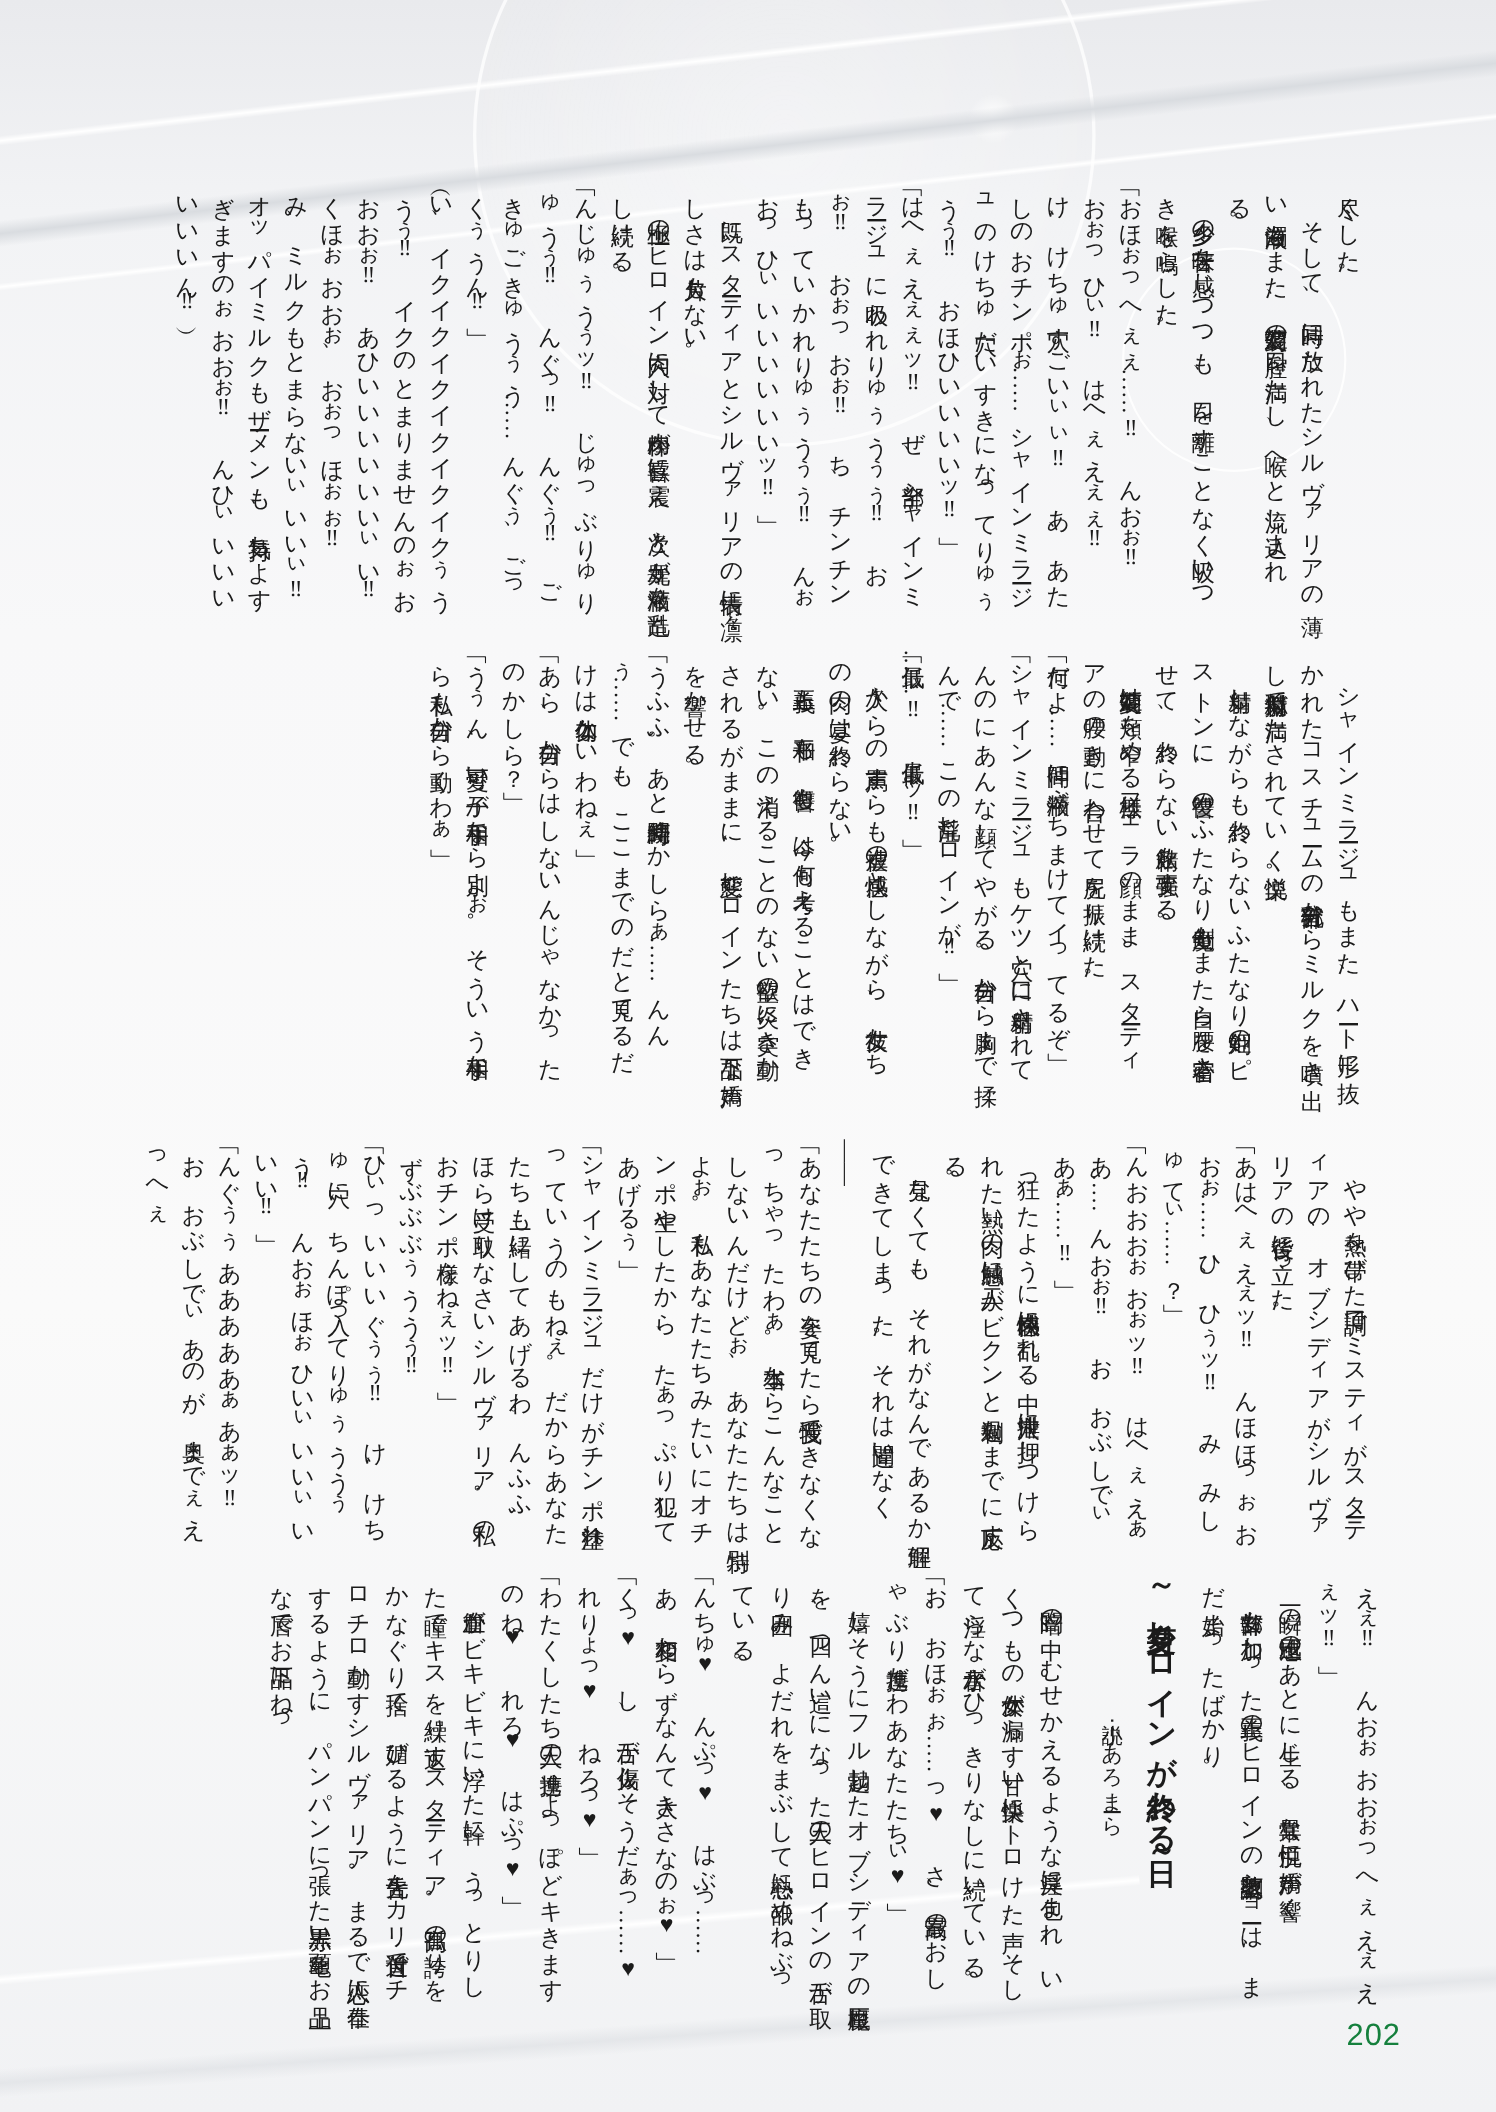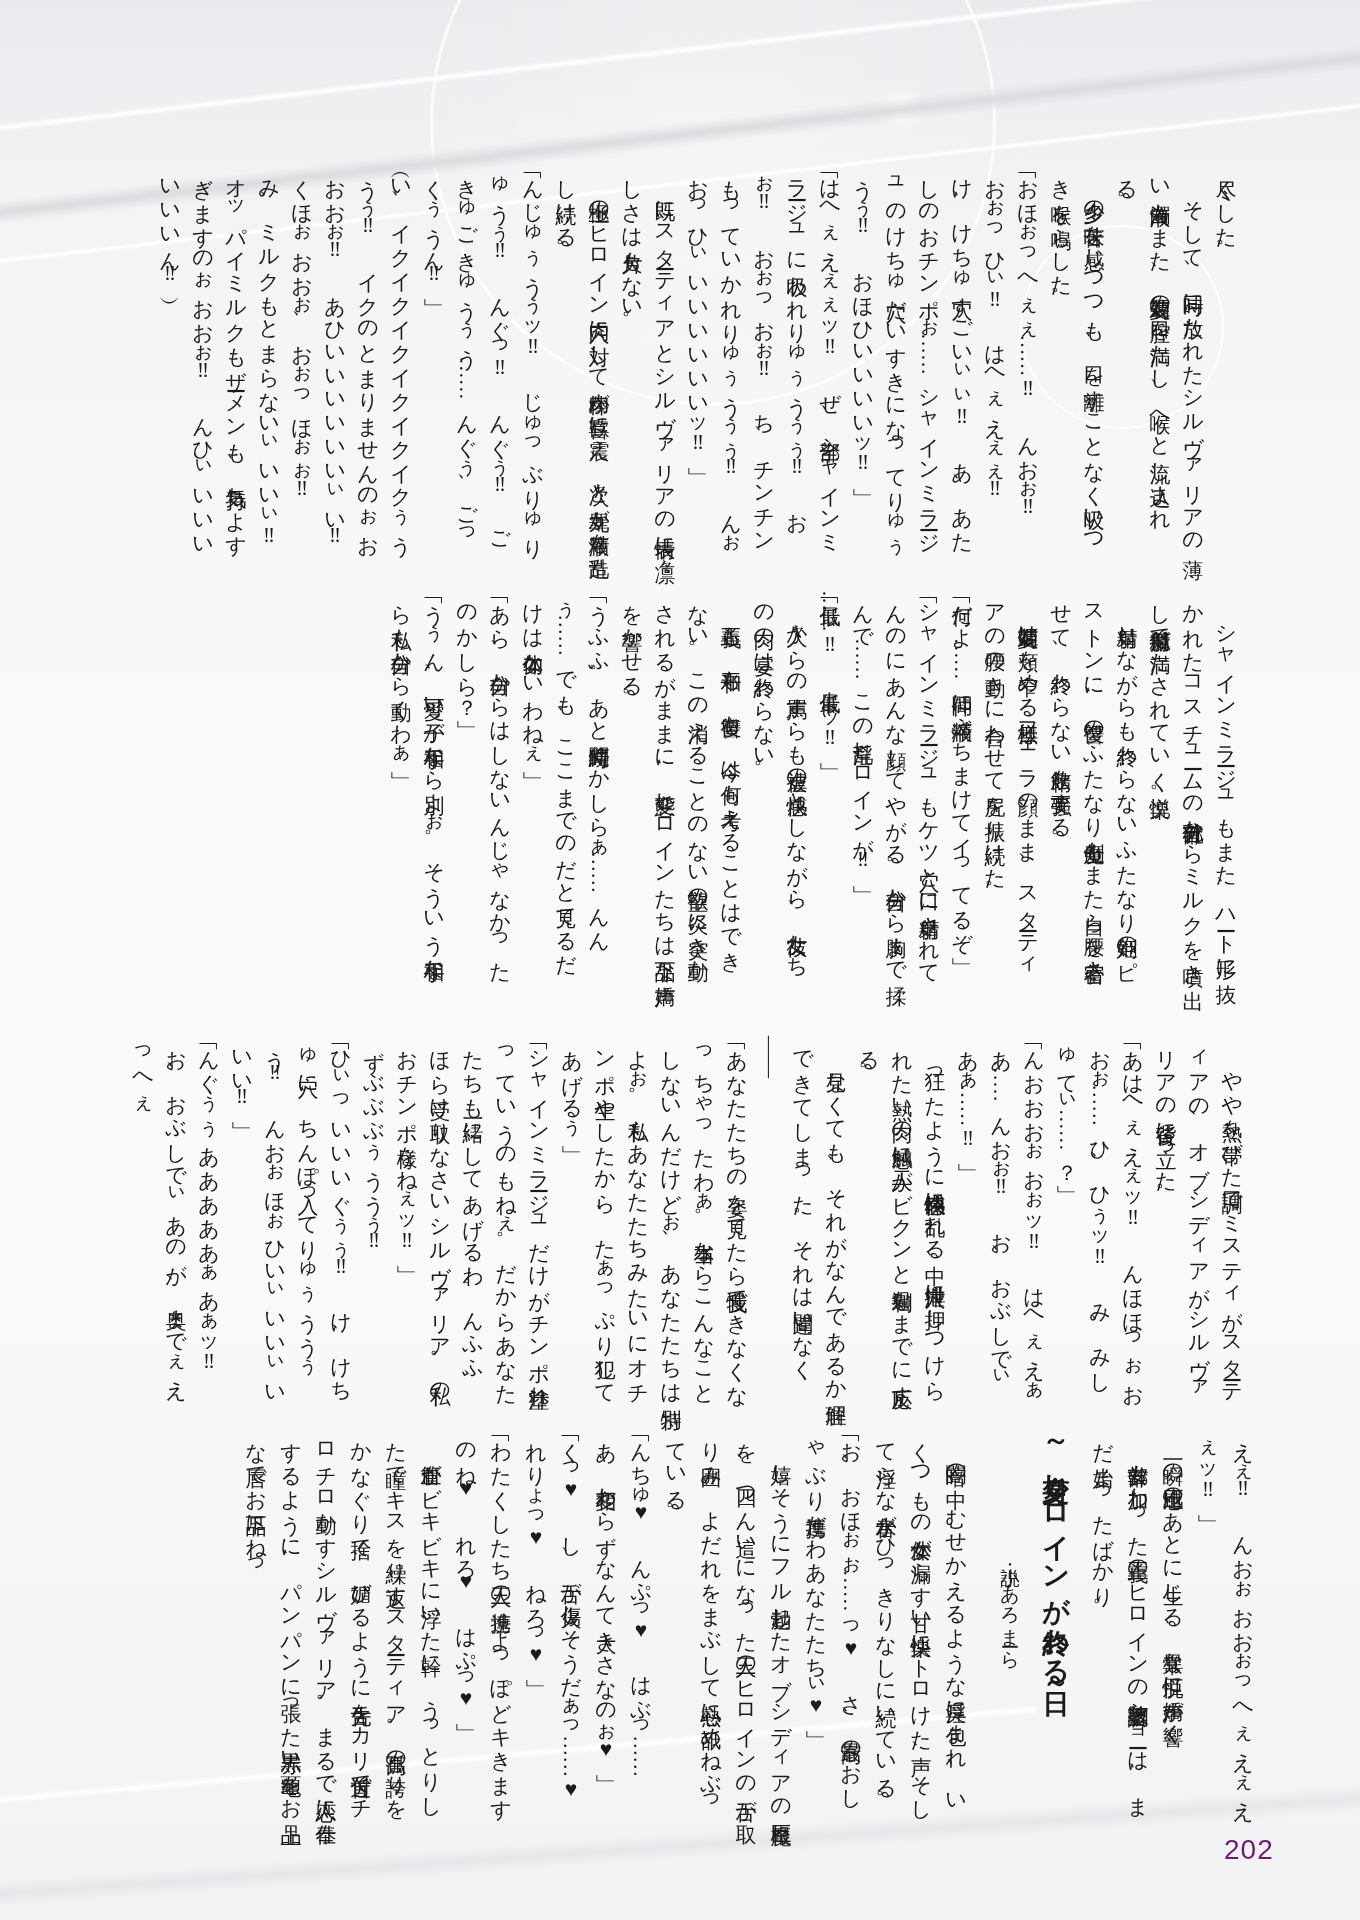--- a/index.html
+++ b/index.html
@@ -43,21 +43,21 @@
     margin-left:22px;
     margin-right:2px;
   }
   #band1{top:165px;right:118px;height:392px;}
   #band2{top:590px;right:118px;height:388px;}
   #band3{top:1036px;right:112px;height:368px;}
   #band4{top:1428px;right:100px;height:383px;line-height:35px;}
 
   .page-number{
     position:absolute;left:1224px;top:1834px;
-    font-size:28px;color:#701a75;letter-spacing:1px;
+    font-size:28px;color:#15803d;letter-spacing:1px;
     font-family:"Liberation Sans","DejaVu Sans",sans-serif;
   }
 </style>
 </head>
 <body>
 
 <div class="decor circle-ring" style="left:430px;top:-160px;width:560px;height:560px;"></div>
 <div class="decor circle-ring ring2" style="left:1020px;top:225px;width:200px;height:200px;"></div>
 <div class="decor dot" style="left:880px;top:85px;width:46px;height:46px;"></div>
 <div class="decor streak s-white" style="left:-40px;top:128px;width:1500px;height:9px;transform:rotate(-6.5deg);"></div>

